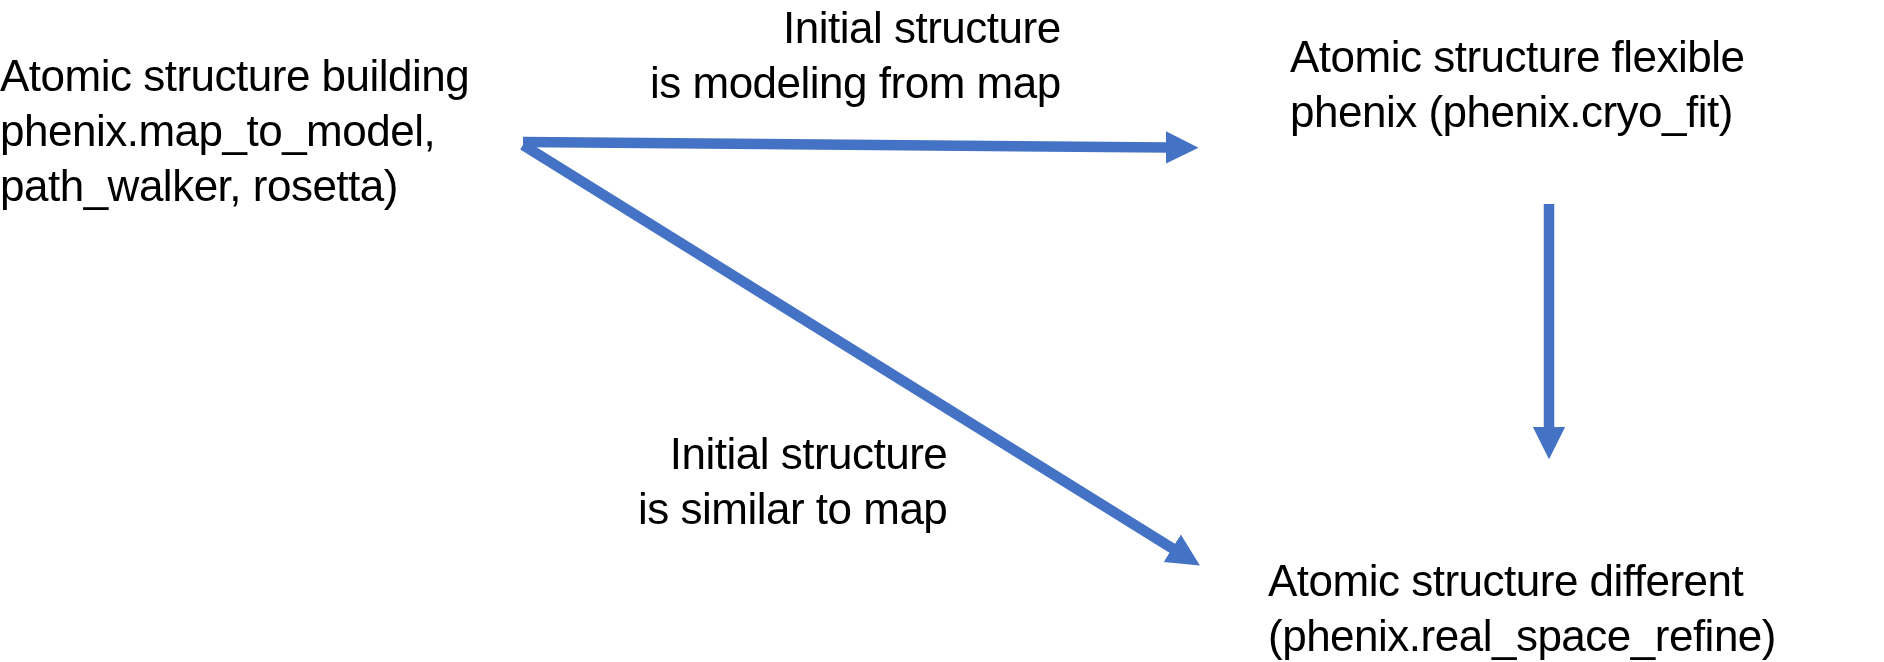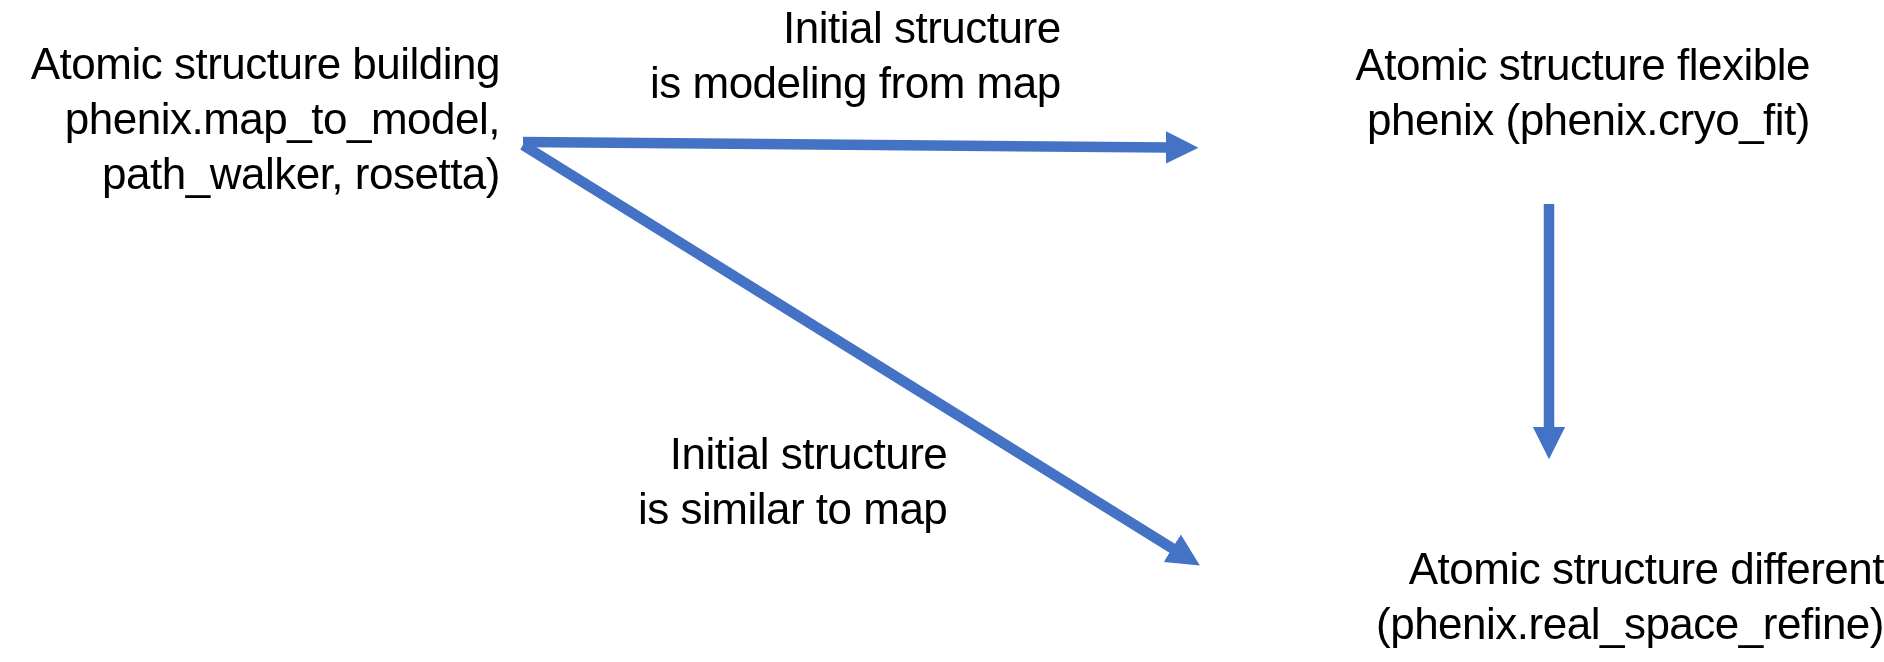--- a/index.html
+++ b/index.html
@@ -18,27 +18,27 @@
     width: 1884px; height: 662px;
   }
   .tblock {
     position: absolute;
     font-size: 44px;
     line-height: 55px;
     letter-spacing: -0.5px;
     white-space: nowrap;
   }
   .tblock .line { display: block; }
-  .center { text-align: right; }
+  .center { text-align: left; margin-top: 12px; }
   .left   { text-align: right; }
   .it     { }
 
   .node-building        { left: 0px;    top: 36px;  width: 500px; }
   .label-different      { left: 650px;  top: 0px; }
-  .node-flexible        { left: 1290px; top: 37px;  width: 520px; }
+  .node-flexible        { left: 1290px; top: 17px;  width: 520px; }
   .label-similar        { left: 638px;  top: 426px; }
   .node-refinement      { left: 1268px; top: 541px; width: 616px; }
 </style>
 </head>
 <body>
 
 <div class="canvas">
 
   <svg class="arrows-layer" width="1884" height="662" viewBox="0 0 1884 662">
     <defs>

